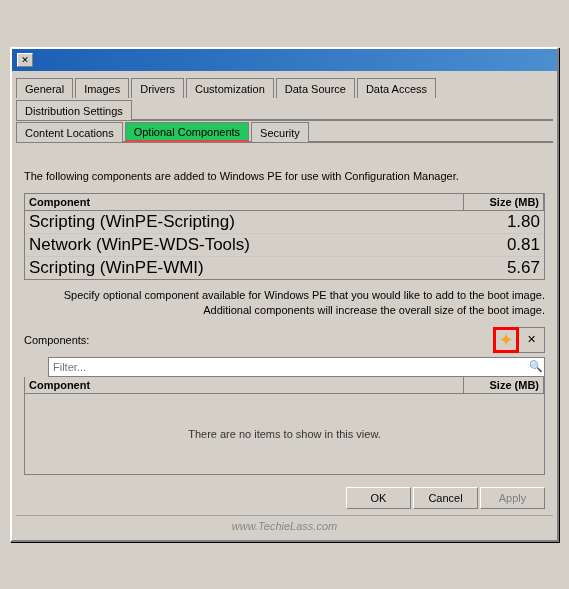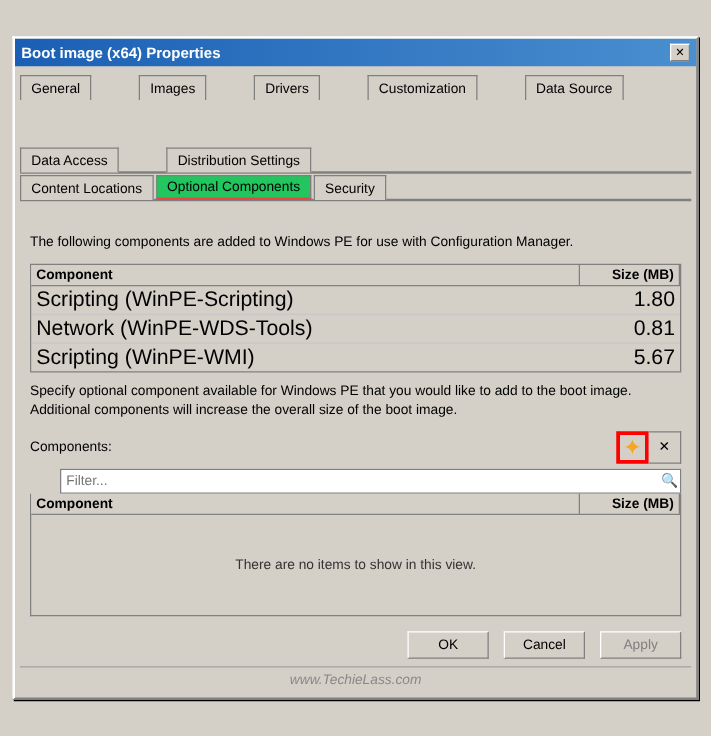--- a/index.html
+++ b/index.html
@@ -61,21 +61,20 @@
 
     .window-content {
       padding: 4px;
     }
 
     .tab-row {
       display: flex;
       flex-wrap: wrap;
       border-bottom: 2px solid #808080;
       margin-bottom: 0;
-      gap: 36px;
     }
 
     .tab {
       padding: 3px 8px;
       background: #d4d0c8;
       border: 1px solid #808080;
       border-bottom: none;
       cursor: pointer;
       font-size: 11px;
       margin-right: 2px;
@@ -157,20 +156,21 @@
       font-size: 17px;
     }
 
     .td-component { flex: 1; }
     .td-size { width: 80px; text-align: right; }
 
     .optional-desc {
       font-size: 11px;
       line-height: 1.4;
       margin-bottom: 8px;
+      text-align: right;
     }
 
     .components-row {
       display: flex;
       align-items: center;
       margin-bottom: 4px;
       justify-content: space-between;
     }
 
     .components-label {
@@ -256,21 +256,21 @@
       height: 80px;
       display: flex;
       align-items: center;
       justify-content: center;
     }
 
     .footer {
       padding: 6px 8px;
       display: flex;
       justify-content: flex-end;
-      gap: 12px;
+      gap: 2px;
       align-items: flex-start;
     }
 
     .watermark {
       text-align: center;
       color: #888;
       font-size: 11px;
       padding: 4px;
       border-top: 1px solid #a0a0a0;
       font-style: italic;
@@ -293,21 +293,20 @@
     .footer-btn.disabled {
       color: #808080;
     }
   </style>
 </head>
 <body>
 
 <div class="window">
 
   <div class="title-bar">
-    <span class="title-bar-text">Boot image (x64) Properties</span>
     <div class="title-bar-controls">
       <div class="title-bar-btn">✕</div>
     </div>
   </div>
 
   <div class="window-content">
 
     <div class="tab-row">
       <div class="tab">General</div>
       <div class="tab">Images</div>

